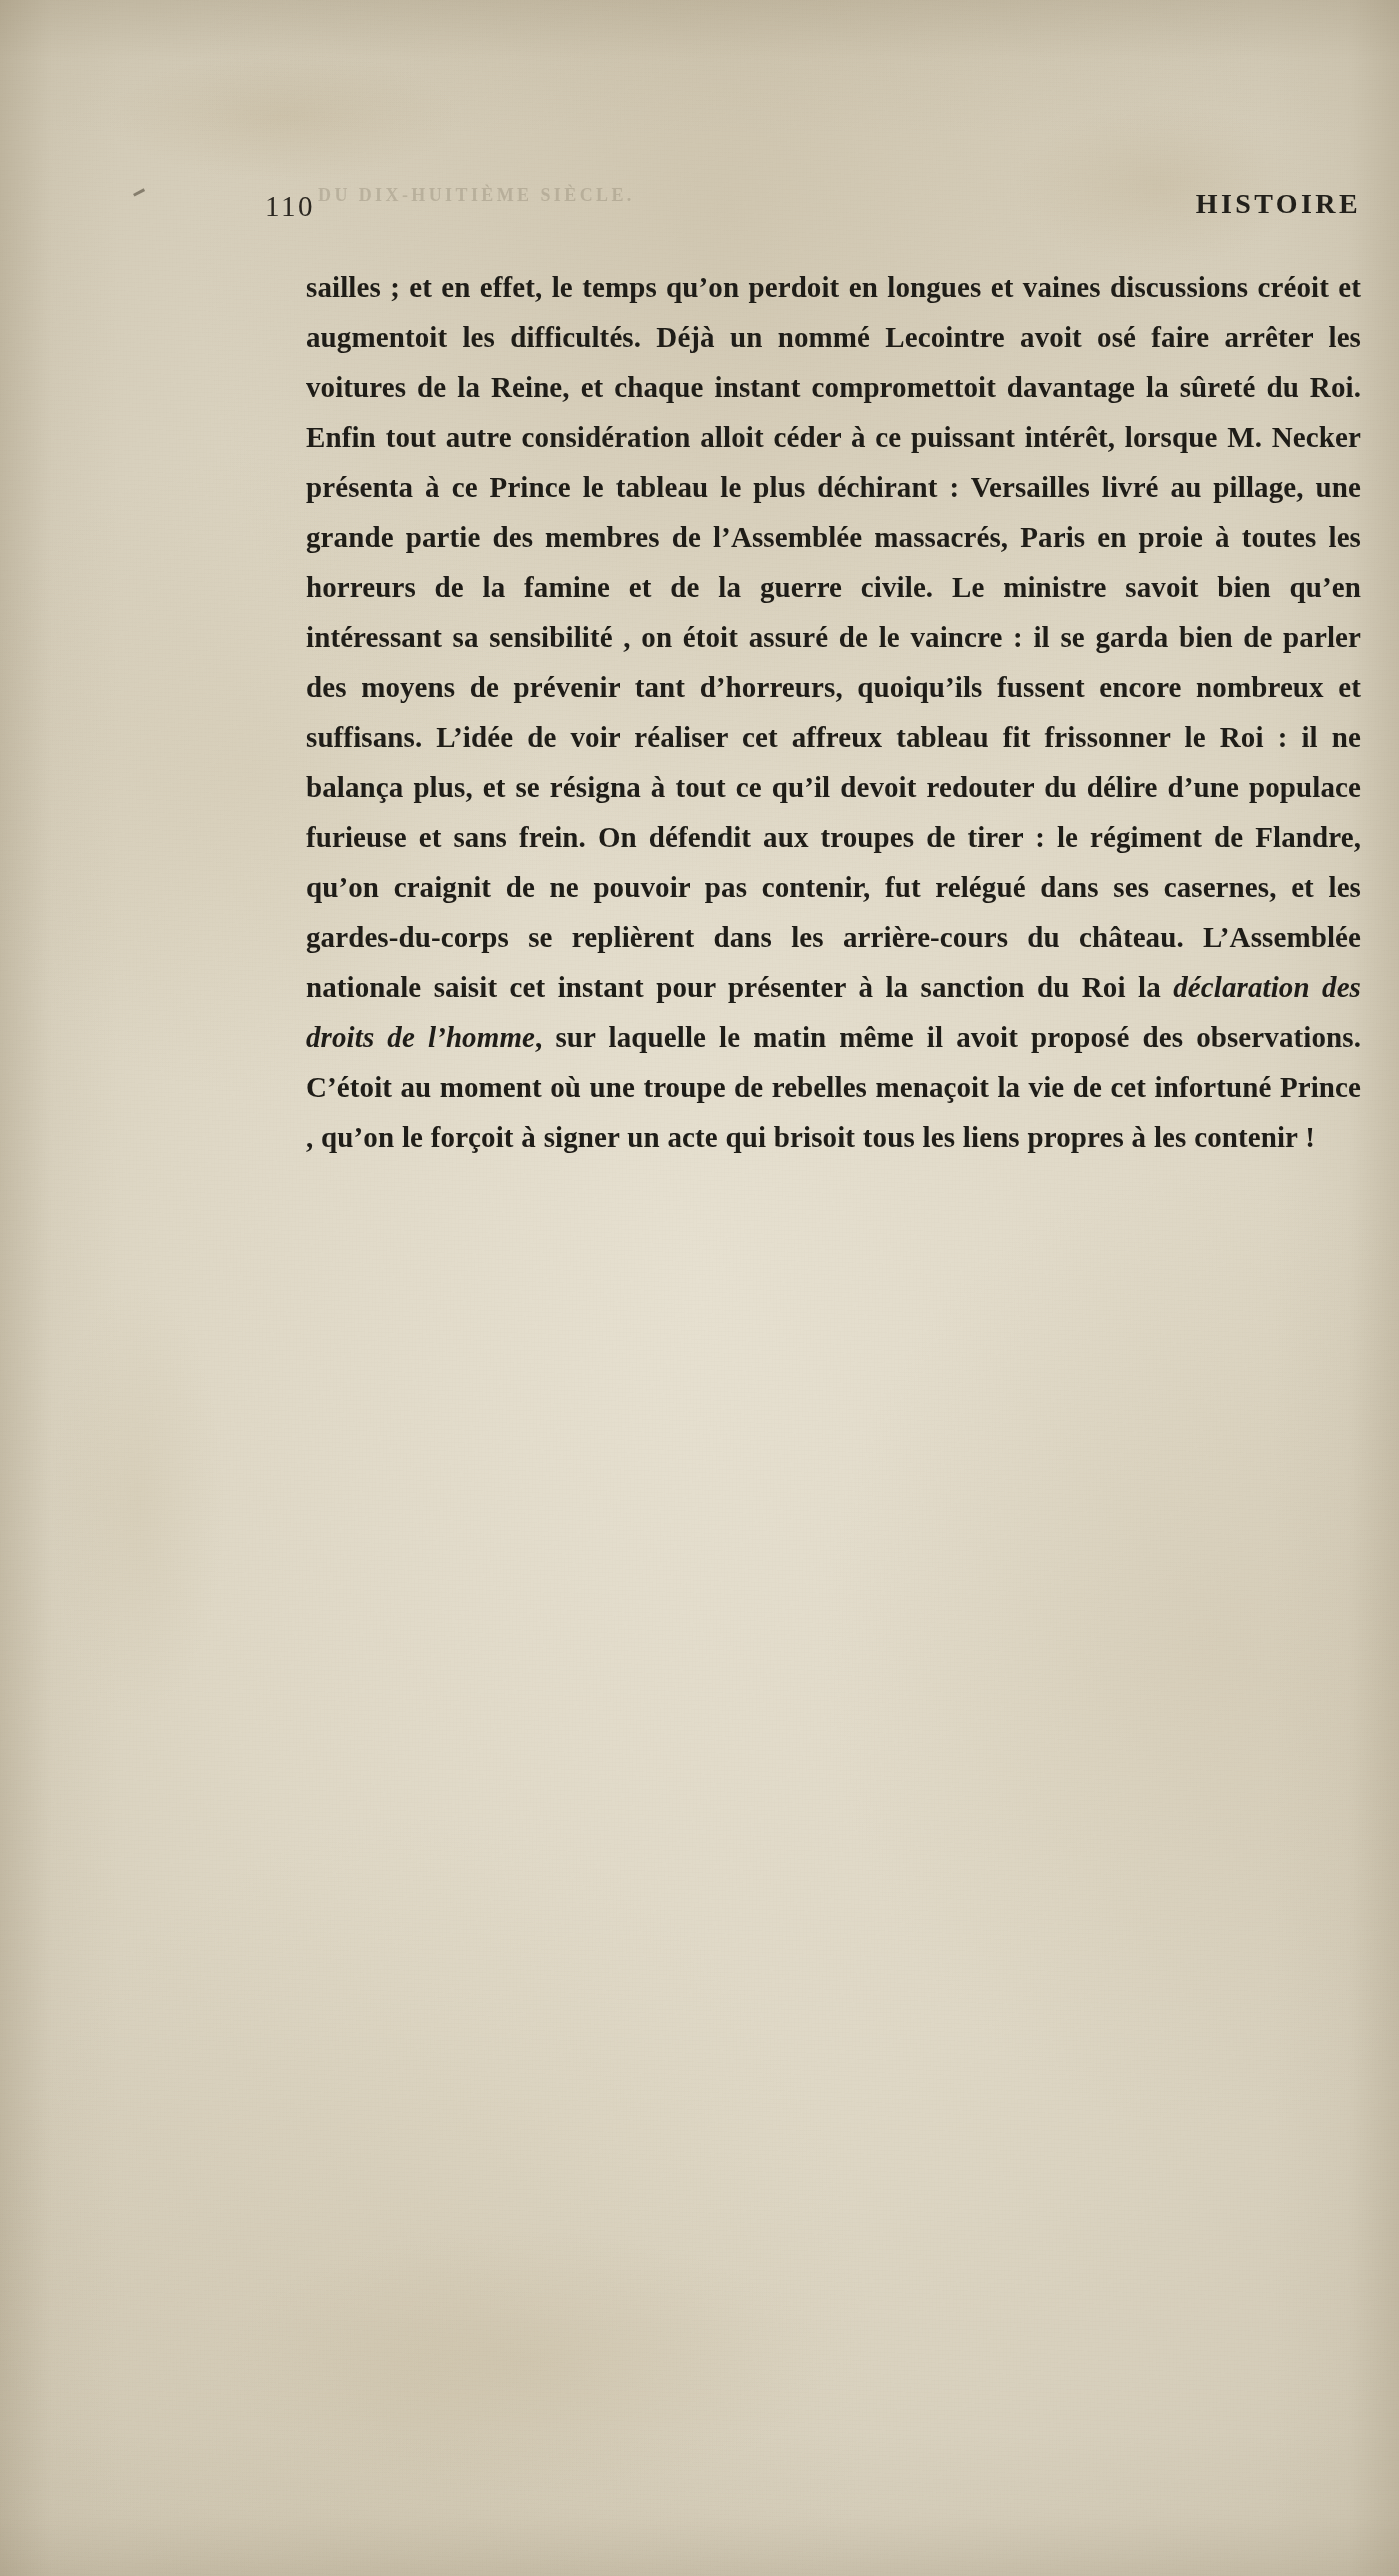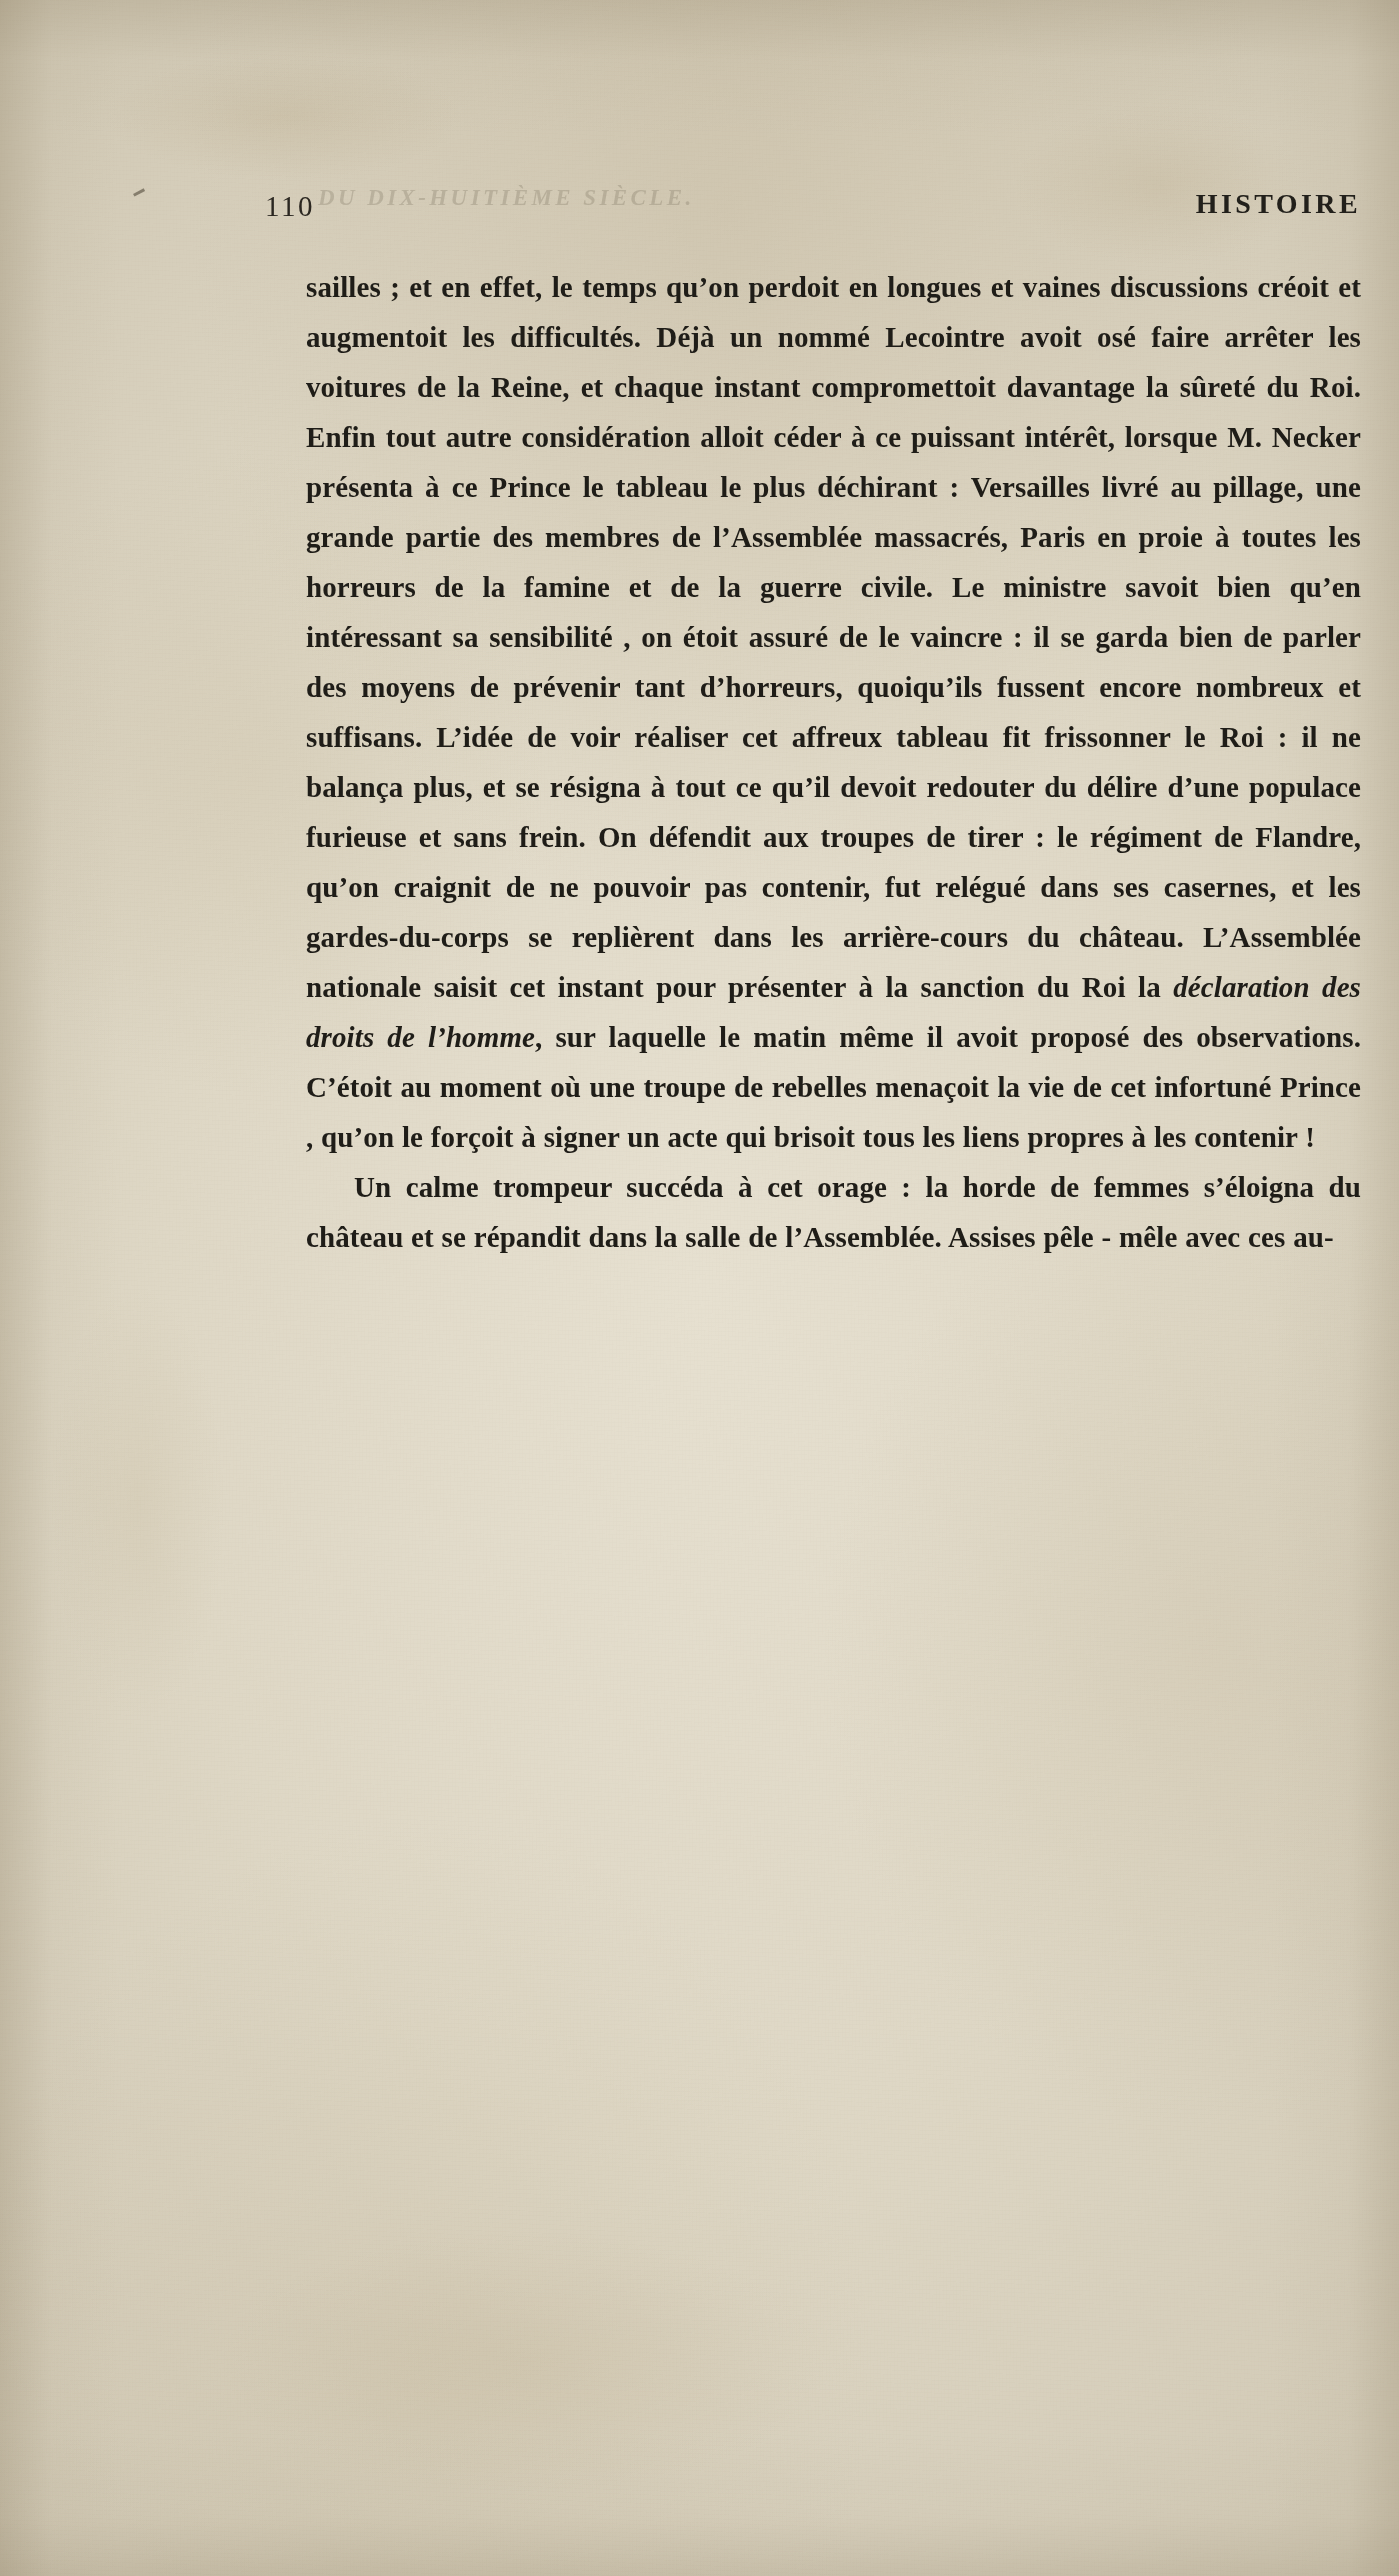--- a/index.html
+++ b/index.html
@@ -79,28 +79,27 @@
     font-size: 28px;
     font-weight: bold;
     letter-spacing: 3.4px;
     color: #22201b;
   }
   
   .ghost-head {
     position: absolute;
     left: 60px;
     top: 0px;
-    font-size: 23px;
+    font-size: 18px;
     font-weight: bold;
     letter-spacing: 3.4px;
     color: rgba(90,80,62,0.22);
     transform: scaleY(1.02);
     pointer-events: none;
     white-space: nowrap;
-    font-style: italic;
   }
   .tick {
     position: absolute;
     left: 133px;
     top: 191px;
     width: 12px;
     height: 2.6px;
     background: rgba(70,62,48,0.55);
     transform: rotate(-28deg);
   }
@@ -160,17 +159,16 @@
 
   <div class="text-block">
     <div class="header-row">
       <div class="ghost-head">DU DIX-HUITIÈME SIÈCLE.</div>
       <div class="folio">110</div>
       <div class="running-head">HISTOIRE</div>
     </div>
 
     <div class="body-text ink">
       <p><span>sailles ; et en effet, le temps qu’on perdoit en longues et vaines discussions créoit et augmentoit les difficultés. Déjà un nommé Lecointre avoit osé faire arrêter les voitures de la Reine, et chaque instant compromettoit davantage la sûreté du Roi. Enfin tout autre considération alloit céder à ce puissant intérêt, lorsque M. Necker présenta à ce Prince le tableau le plus déchirant : Versailles livré au pillage, une grande partie des membres de l’Assemblée massacrés, Paris en proie à toutes les horreurs de la famine et de la guerre civile. Le ministre savoit bien qu’en intéressant sa sensibilité , on étoit assuré de le vaincre : il se garda bien de parler des moyens de prévenir tant d’horreurs, quoiqu’ils fussent encore nombreux et suffisans. L’idée de voir réaliser cet affreux tableau fit frissonner le Roi : il ne balança plus, et se résigna à tout ce qu’il devoit redouter du délire d’une populace furieuse et sans frein. On défendit aux troupes de tirer : le régiment de Flandre, qu’on craignit de ne pouvoir pas contenir, fut relégué dans ses casernes, et les gardes-du-corps se replièrent dans les arrière-cours du château. L’Assemblée nationale saisit cet instant pour présenter à la sanction du Roi la </span><i>déclaration des droits de l’homme</i><span>, sur laquelle le matin même il avoit proposé des observations. C’étoit au moment où une troupe de rebelles menaçoit la vie de cet infortuné Prince , qu’on le forçoit à signer un acte qui brisoit tous les liens propres à les contenir !</span></p>
-      <p class="indent">Un calme trompeur succéda à cet orage : la horde de femmes s’éloigna du château et se répandit dans la salle de l’Assemblée. Assises pêle - mêle avec ces au-</p>
     </div>
   </div>
 </div>
 
 
 </body></html>

